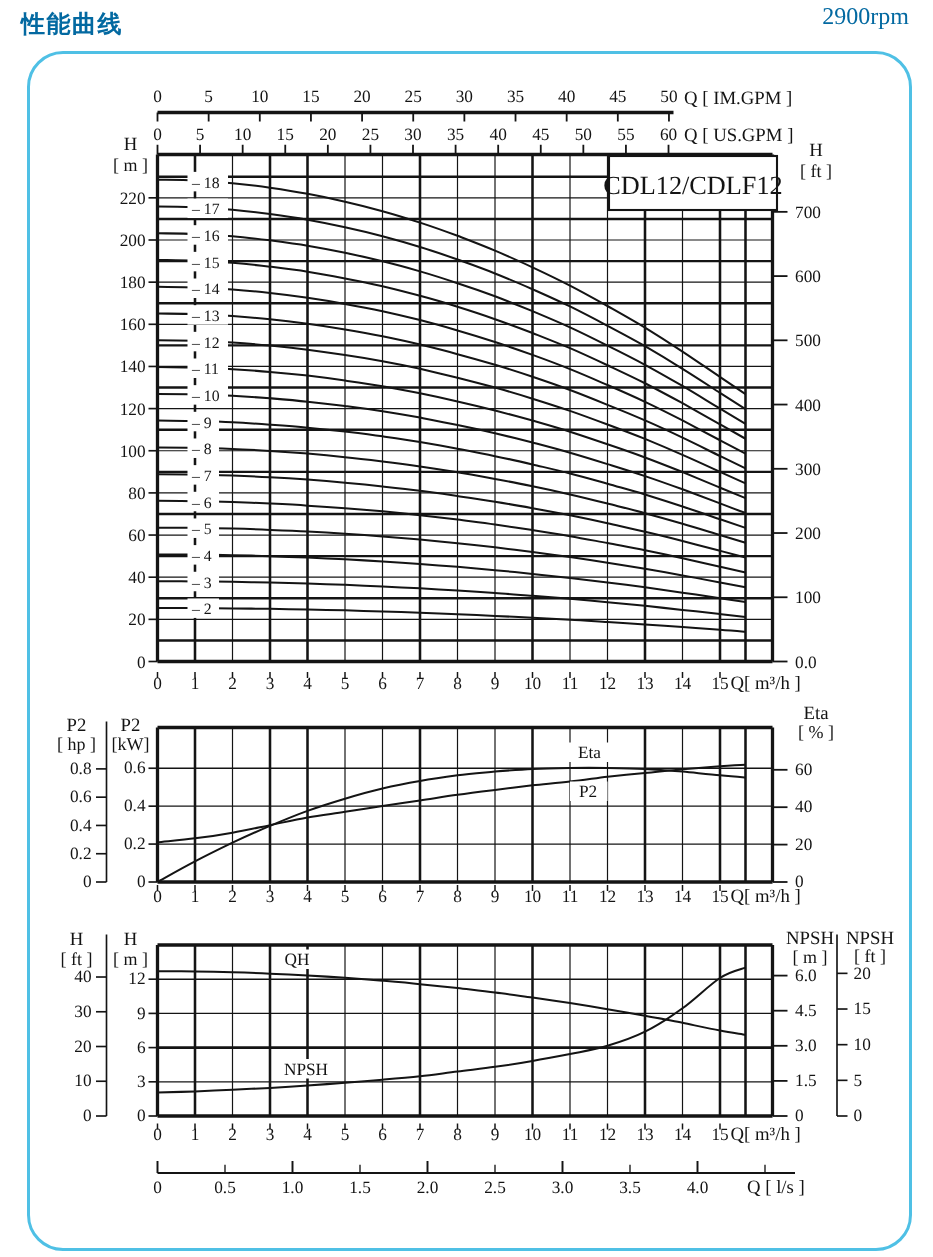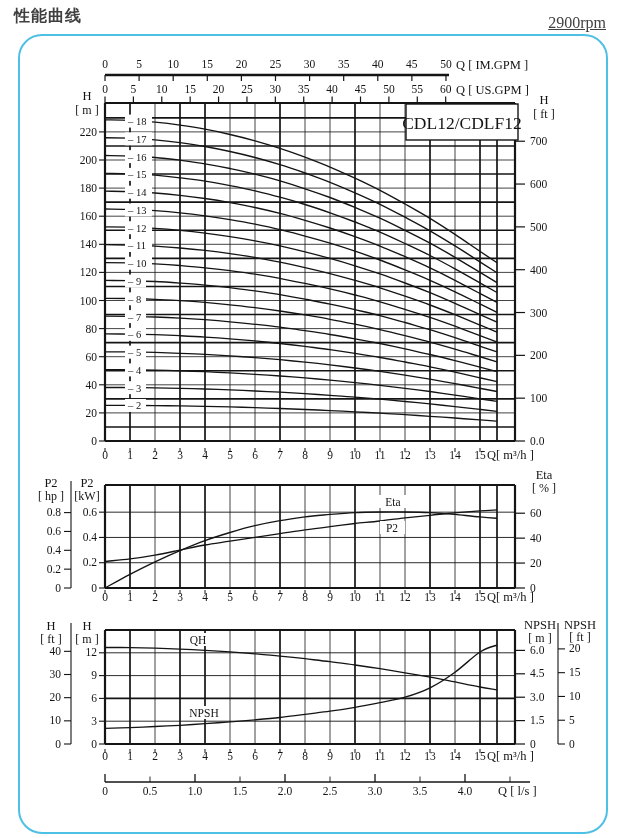--- a/index.html
+++ b/index.html
@@ -1,21 +1,21 @@
 <!DOCTYPE html>
 <html><head>
 <meta charset="utf-8">
 <style>
   html,body{margin:0;padding:0;background:#ffffff;}
   .page{position:relative;width:622px;height:838px;background:#fff;overflow:hidden;
-        font-family:"Liberation Serif","DejaVu Serif",serif;color:#404040;}
+        font-family:"Liberation Serif","DejaVu Serif",serif;color:#0369a1;}
   .titlebar{position:absolute;left:0;top:0;width:622px;height:32px;}
   .cn-title{position:absolute;left:14px;top:6px;font-family:"Liberation Sans","DejaVu Sans",sans-serif;
             font-weight:bold;font-size:16px;letter-spacing:1px;}
-  .rpm{position:absolute;right:16px;top:14px;font-size:16px;text-decoration:underline;}
+  .rpm{position:absolute;right:16px;top:3px;font-size:16px;}
   .panel{position:absolute;left:18px;top:34px;width:586px;height:796px;
          border:2px solid #4fc0e5;border-radius:24px;background:#fff;}
   svg{position:absolute;left:0;top:0;}
   text{fill:#141414;}
 </style>
 </head>
 <body>
 
 <div class="page">
   <div class="titlebar">

